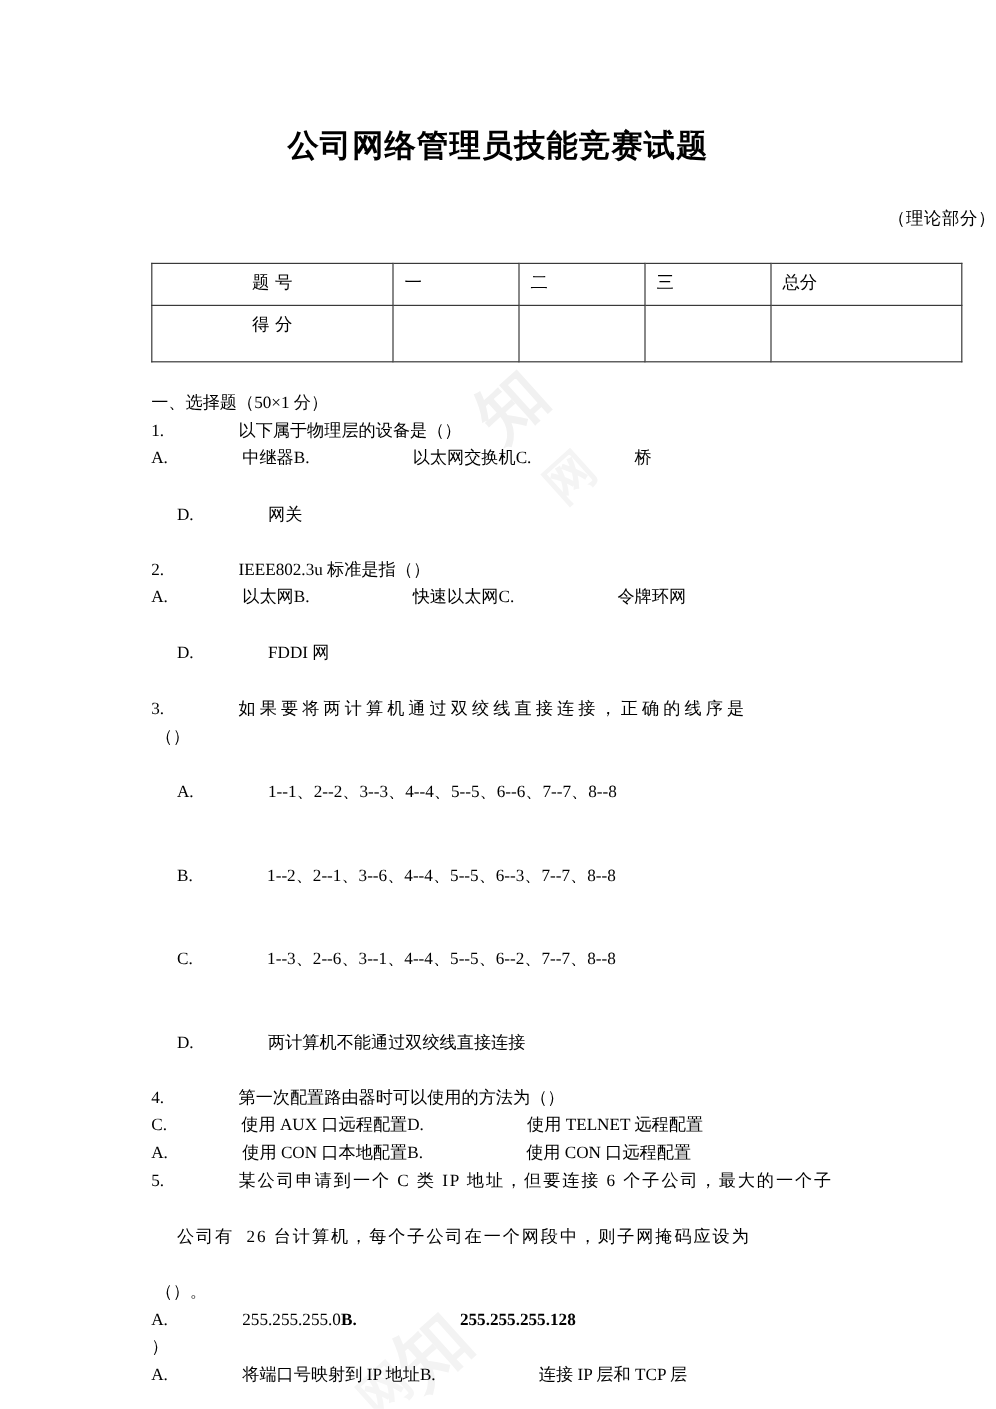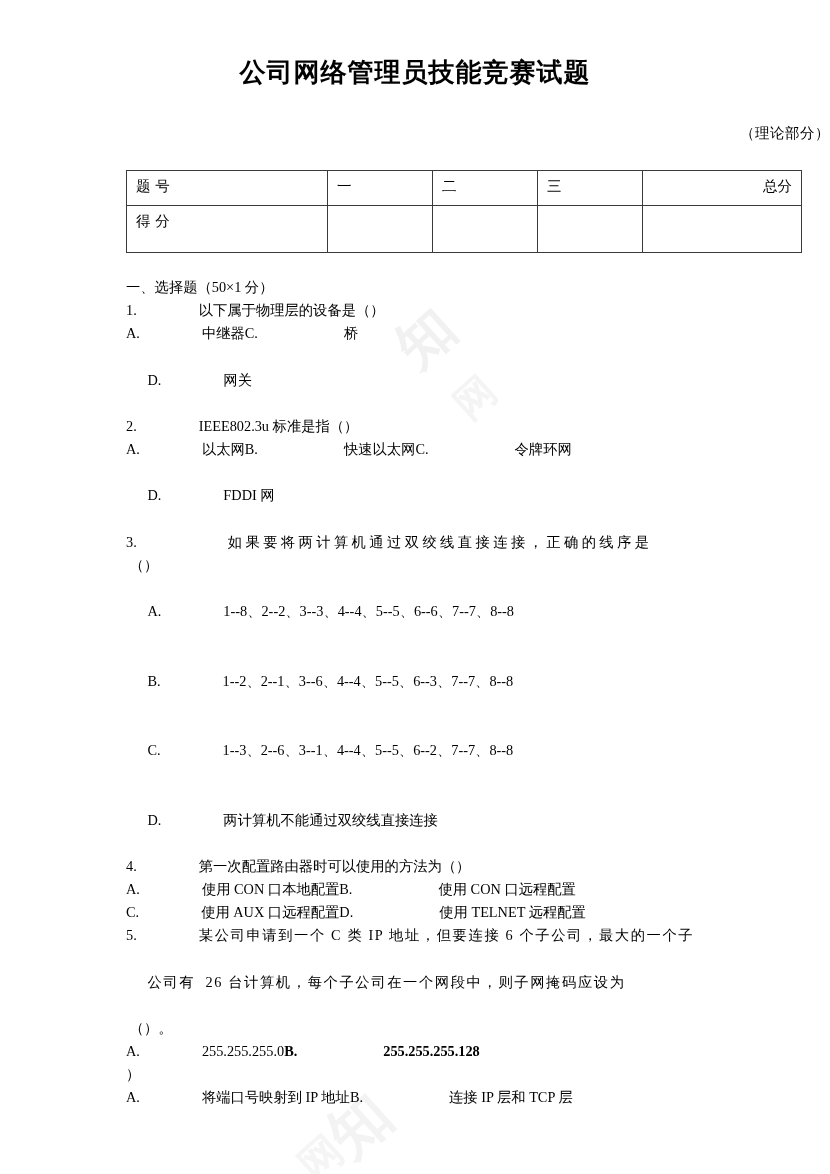--- a/index.html
+++ b/index.html
@@ -43,21 +43,21 @@
     z-index: 1;
     padding: 0;
   }
 
   .doc-title {
     text-align: center;
     font-size: 26px;
     font-weight: bold;
     letter-spacing: 1px;
     margin: 0;
-    padding-top: 55px;
+    padding-top: 104px;
   }
   .doc-subtitle {
     text-align: right;
     font-size: 14.5px;
     margin: 0;
     padding-top: 34px;
     letter-spacing: 0.5px;
   }
 
   
@@ -73,23 +73,23 @@
     border: 1px solid #3a3a3a;
     font-size: 14.5px;
     padding: 6px 9px 7px 9px;
     vertical-align: top;
     height: 21px;
   }
   table.score-table tr.row-score td {
     height: 33px;
     border-radius: 22px;
   }
-  .col-label { width: 182px; }
+  .col-label { width: 182px; text-align: center; }
   .col-num   { width: 86px; }
-  .col-total { width: 140px; text-align: right; }
+  .col-total { width: 140px; }
   .lbl-spaced { letter-spacing: 0.5px; }
 
   
   .content {
     padding: 23px 118px 0 126px;
     font-size: 14.3px;
     line-height: 1.62;
   }
   .ln {
     margin: 0;
@@ -100,21 +100,21 @@
     display: flex;
   }
   .ln.just > span { white-space: pre; }
 
   .sect-head { margin: 0; }
 
   .tabgap  { display: inline-block; width: 62px; }
   .tabgap-s{ display: inline-block; width: 40px; }
   .tabgap-m{ display: inline-block; width: 86px; }
 
-  .track-wide { letter-spacing: 3.4px; margin-left: 29px; }
+  .track-wide { letter-spacing: 3.4px; }
   .track-mid  { letter-spacing: 1.6px; }
 </style>
 </head>
 <body>
 
 <div class="wm-layer">
   <div class="wm wm-a">知</div>
   <div class="wm wm-b">网</div>
   <div class="wm wm-c">知</div>
   <div class="wm wm-d">网</div>
@@ -149,20 +149,21 @@
   <div class="content">
 
     <p class="ln sect-head">一、选择题（50×1 分）</p>
 
     <p class="ln just">
       <span><span>1.</span><span class="tabgap"></span><span>以下属于物理层的设备是（</span></span>
       <span>）</span>
     </p>
     <p class="ln just">
       <span><span>A.</span><span class="tabgap"></span><span>中继器</span></span>
+      <span><span>B.</span><span class="tabgap-m"></span><span>以太网交换机</span></span>
       <span><span>C.</span><span class="tabgap-m"></span><span>桥</span></span>
     </p>
     <p class="ln">
       <span>D.</span><span class="tabgap"></span><span>网关</span>
     </p>
 
     <p class="ln just">
       <span><span>2.</span><span class="tabgap"></span><span>IEEE802.3u 标准是指（</span></span>
       <span>）</span>
     </p>
@@ -177,44 +178,44 @@
 
     <p class="ln just">
       <span><span>3.</span><span class="tabgap"></span></span>
       <span class="track-wide">如果要将两计算机通过双绞线直接连接，正确的线序是</span>
     </p>
     <p class="ln just">
       <span>&nbsp;<span>（</span></span>
       <span style="padding-right:255px;">）</span>
     </p>
     <p class="ln">
-      <span>A.</span><span class="tabgap"></span><span>1--8、2--2、3--3、4--4、5--5、6--6、7--7、8--8</span>
+      <span>A.</span><span class="tabgap"></span><span>1--1、2--2、3--3、4--4、5--5、6--6、7--7、8--8</span>
     </p>
     <p class="ln">
       <span>B.</span><span class="tabgap"></span><span>1--2、2--1、3--6、4--4、5--5、6--3、7--7、8--8</span>
     </p>
     <p class="ln">
       <span>C.</span><span class="tabgap"></span><span>1--3、2--6、3--1、4--4、5--5、6--2、7--7、8--8</span>
     </p>
     <p class="ln">
       <span>D.</span><span class="tabgap"></span><span>两计算机不能通过双绞线直接连接</span>
     </p>
 
     <p class="ln just">
       <span><span>4.</span><span class="tabgap"></span><span>第一次配置路由器时可以使用的方法为（</span></span>
       <span style="padding-right:46px;">）</span>
     </p>
     <p class="ln just">
+      <span><span>C.</span><span class="tabgap"></span><span>使用 AUX 口远程配置</span></span>
+      <span style="padding-right:10px;"><span>D.</span><span class="tabgap-m"></span><span>使用 TELNET 远程配置</span></span>
+    </p>
+    <p class="ln just">
       <span><span>A.</span><span class="tabgap"></span><span>使用 CON 口本地配置</span></span>
       <span style="padding-right:10px;"><span>B.</span><span class="tabgap-m"></span><span>使用 CON 口远程配置</span></span>
     </p>
-    <p class="ln just">
-      <span><span>C.</span><span class="tabgap"></span><span>使用 AUX 口远程配置</span></span>
-      <span style="padding-right:10px;"><span>D.</span><span class="tabgap-m"></span><span>使用 TELNET 远程配置</span></span>
-    </p>
 
     <p class="ln just">
       <span><span>5.</span><span class="tabgap"></span></span>
       <span class="track-mid">某公司申请到一个 C 类 IP 地址，但要连接 6 个子公司，最大的一个子</span>
     </p>
     <p class="ln">
       <span class="track-mid">公司有  26 台计算机，每个子公司在一个网段中，则子网掩码应设为</span>
     </p>
     <p class="ln just">
       <span>&nbsp;<span>（</span></span>

